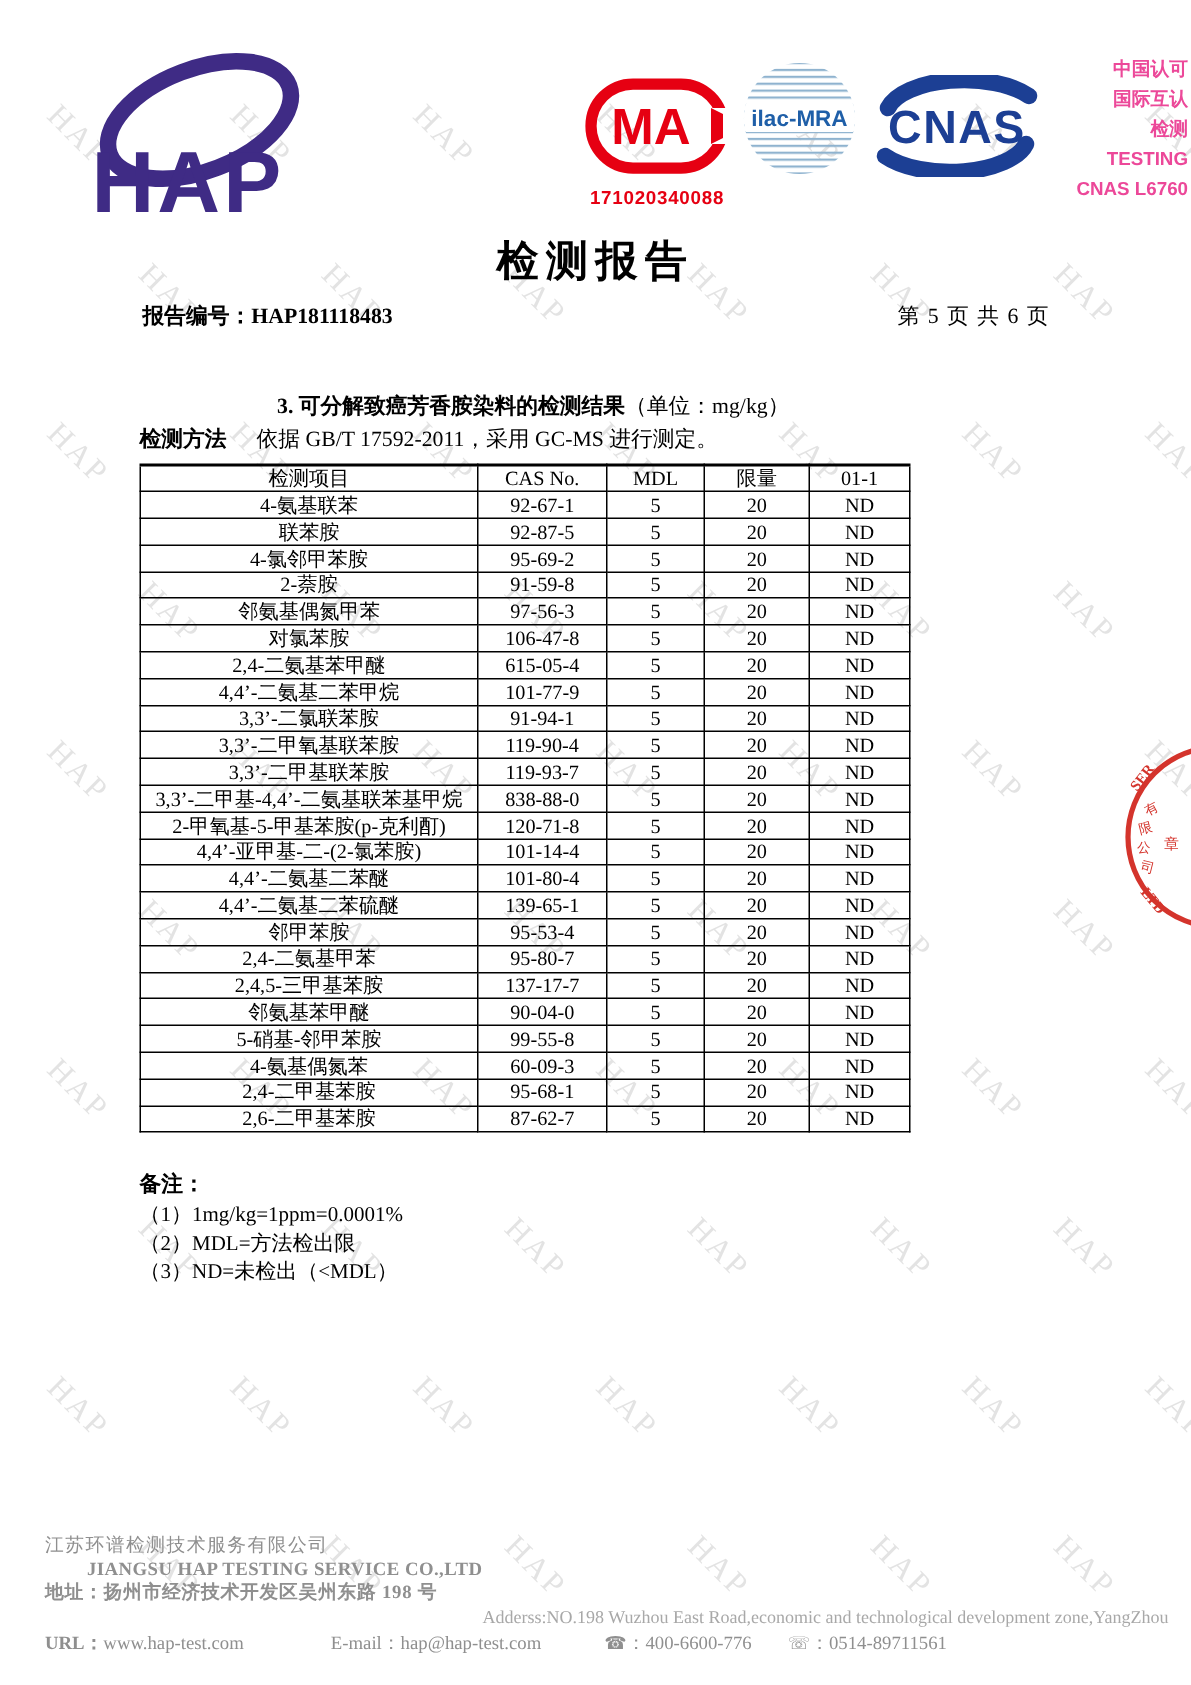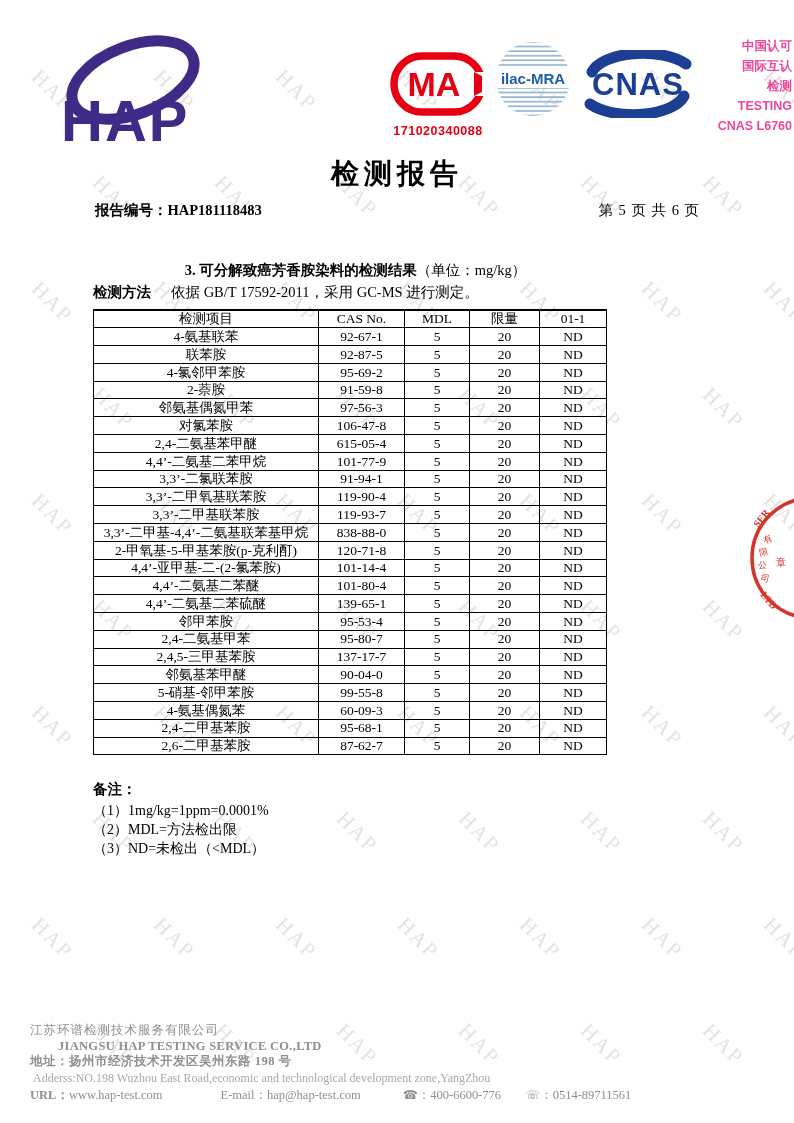--- a/index.html
+++ b/index.html
@@ -64,21 +64,21 @@
   
   .stamp { position:absolute; top:492px; right:0; width:46px; height:132px; }
 
   
   .footer { position:absolute; top:1023px; left:30px; right:15px;
     font-size:12.5px; color:#8f8f8f; line-height:15.5px;
     font-family:"Liberation Serif", serif; }
   .footer .l1 { letter-spacing:1px; }
   .footer .l2 { font-weight:bold; letter-spacing:0.3px;margin-left:28px; }
   .footer .l3 { font-weight:bold; letter-spacing:0.5px; margin-bottom:1px; }
-  .footer .l4 { color:#a8a8a8; font-size:12px; padding-left:3px; margin-bottom:2px; }
+  .footer .l4 { color:#a8a8a8; font-size:12px; padding-left:3px; margin-bottom:2px;text-align:right; }
   .footer .l5 { display:flex; align-items:baseline; }
   .footer .l5 .lbl { font-weight:bold; }
   .footer .gap1 { width:58px; } .footer .gap2 { width:42px; } .footer .gap3 { width:24px; }
   .f-icon { font-family:"DejaVu Sans", sans-serif; font-size:12px; color:#8f8f8f; }
 </style>
 </head>
 <body>
 
 <div class="page">
 

